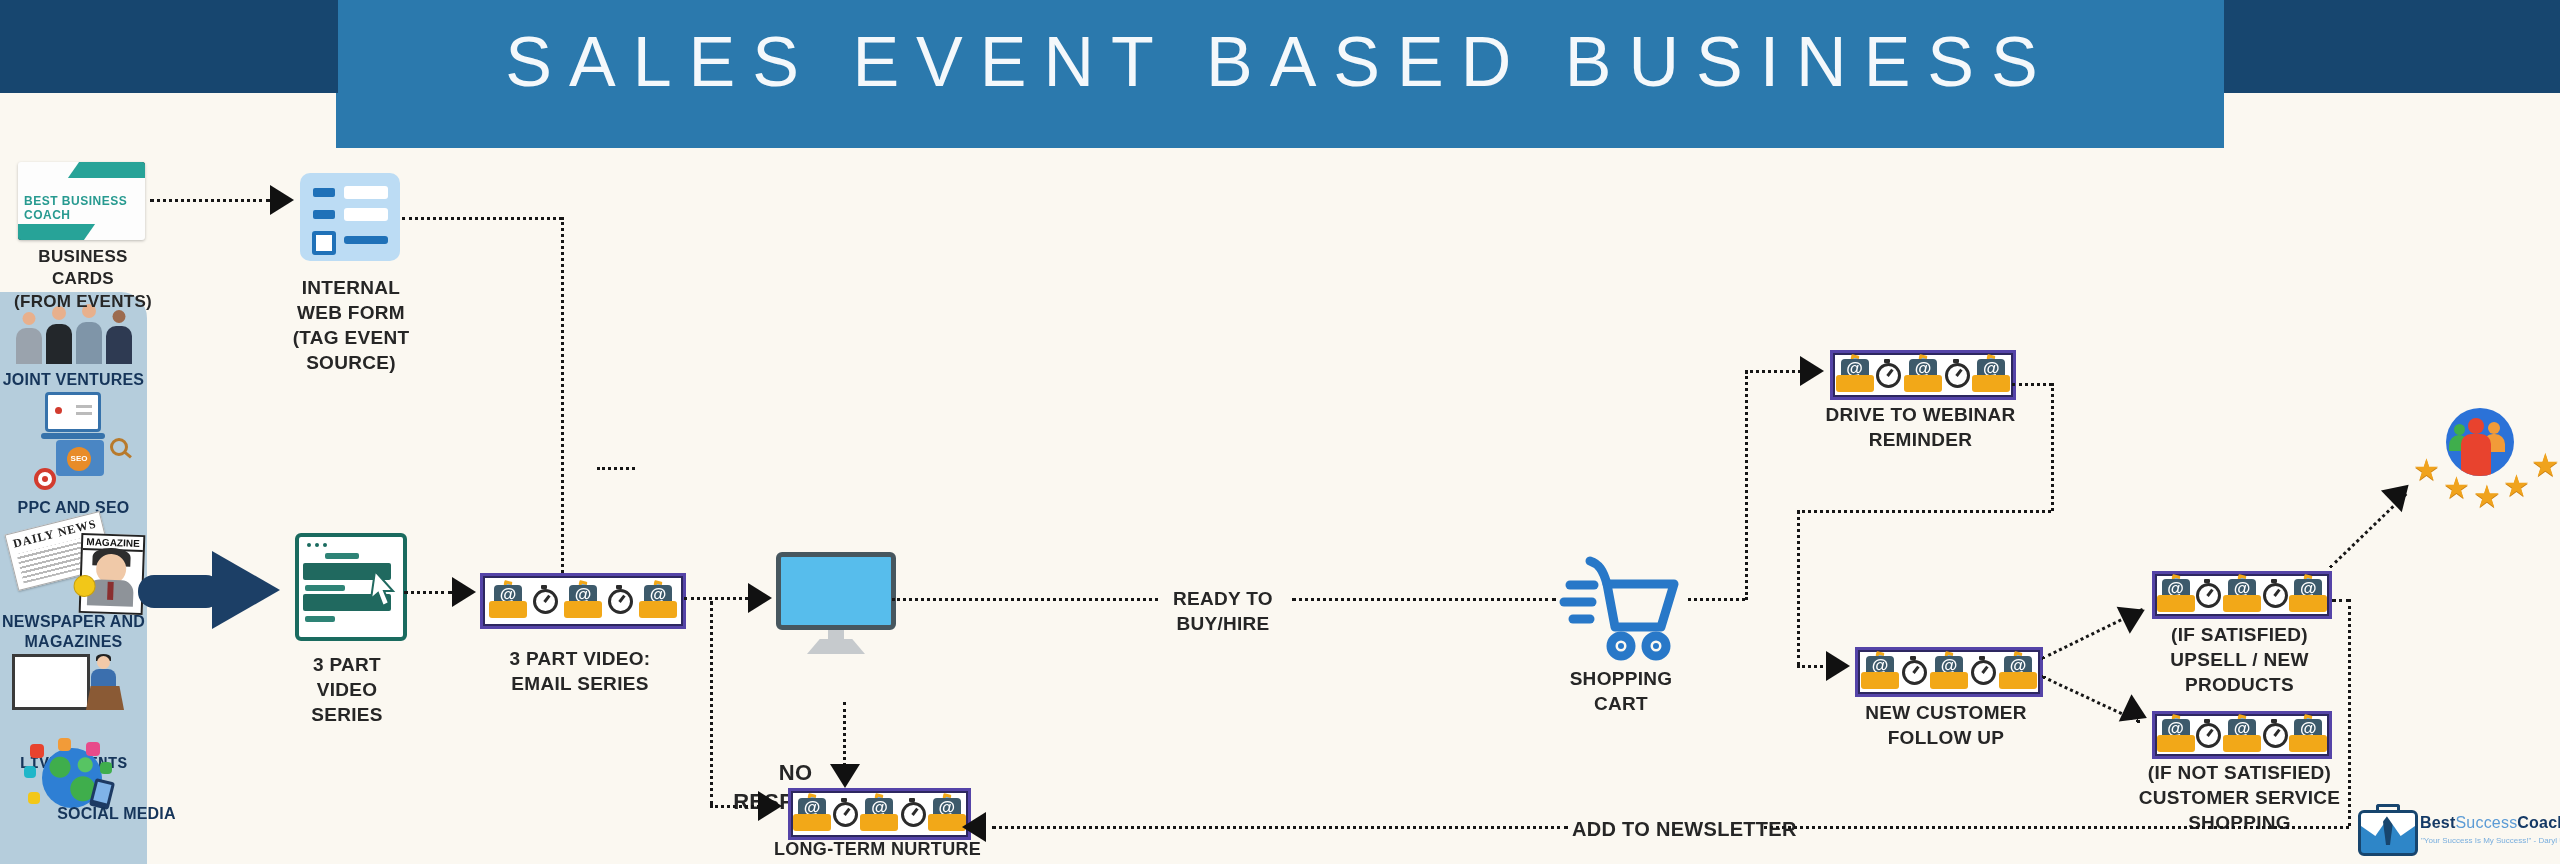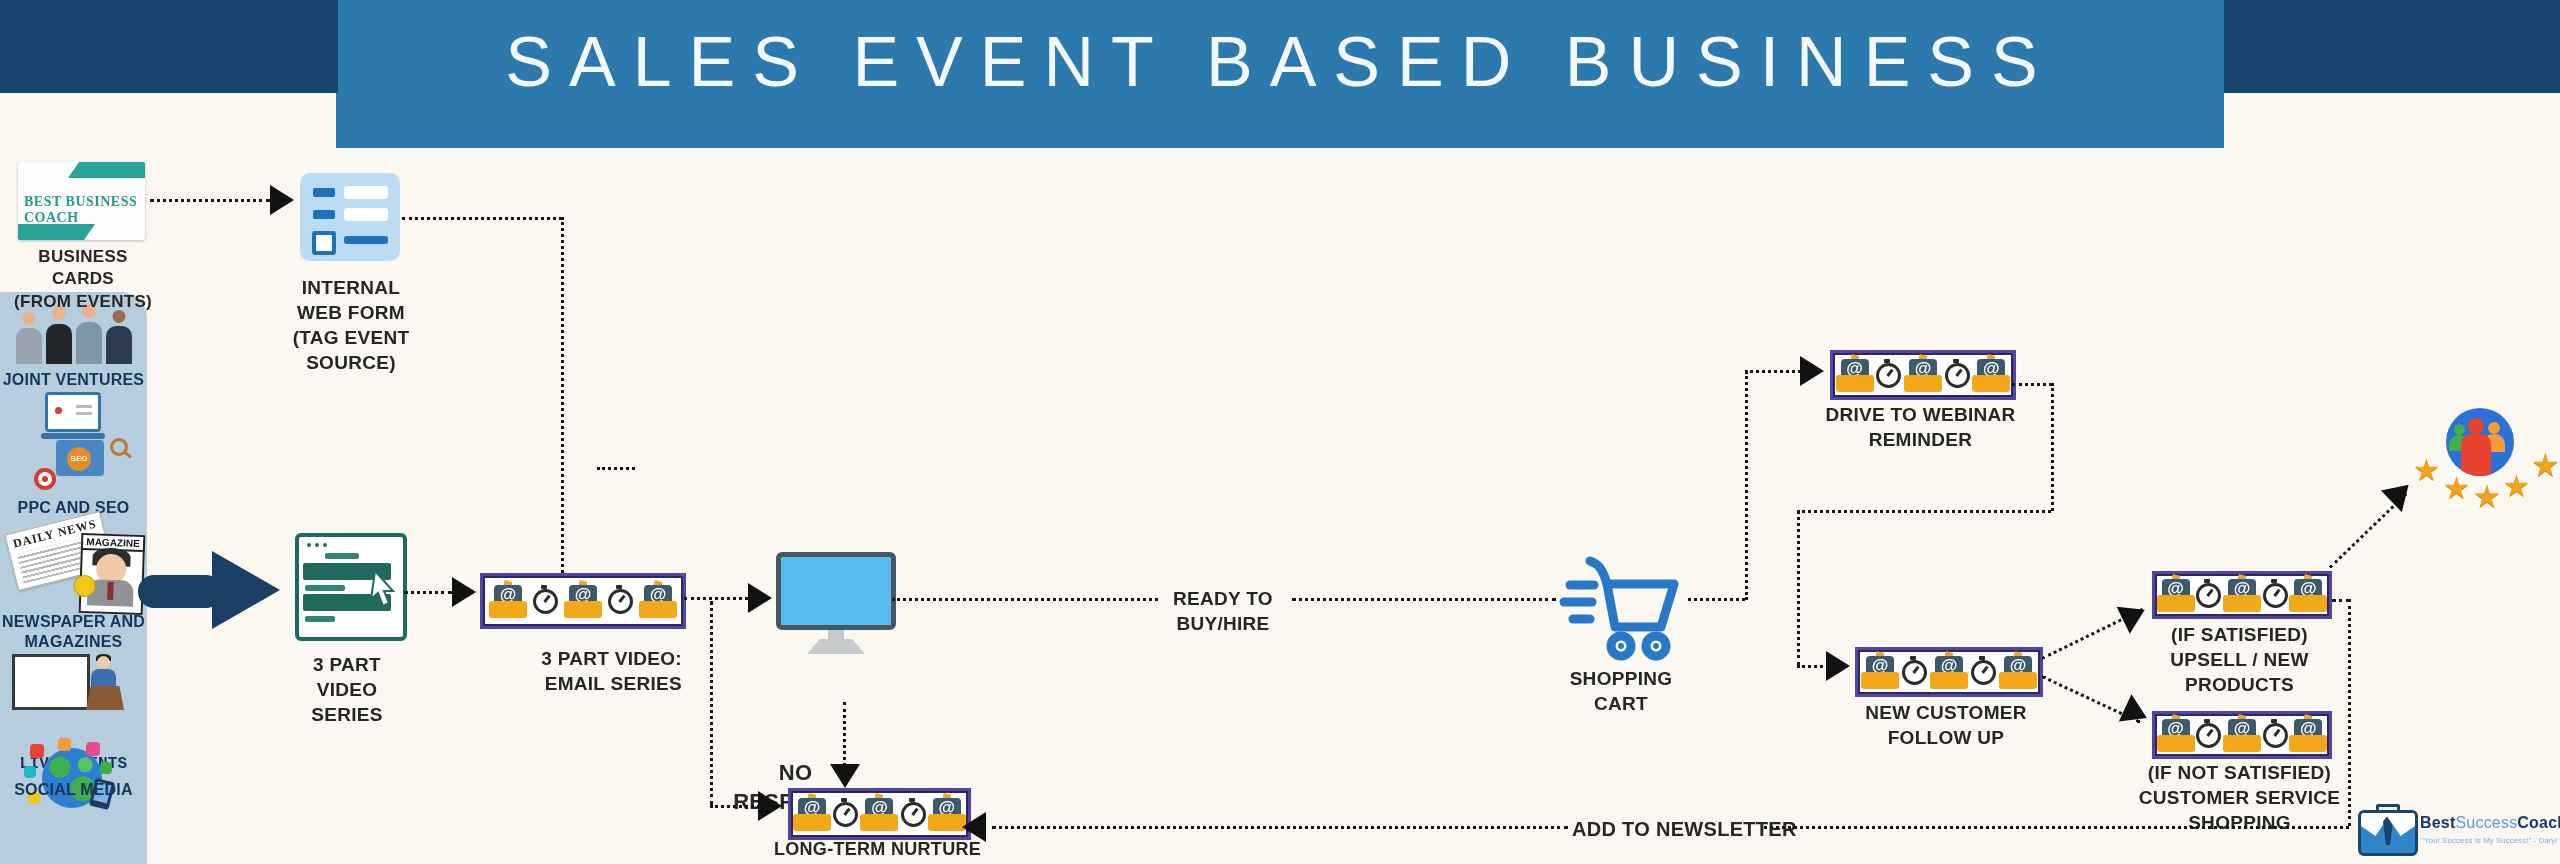--- a/index.html
+++ b/index.html
@@ -54,21 +54,21 @@
               transform:rotate(38deg);transform-origin:50% 100%;}
   .at::before{content:"@";}
 
   
   .bizcard{position:absolute;left:18px;top:162px;width:127px;height:78px;background:#fdfdfd;
            border-radius:3px;box-shadow:0 1px 3px rgba(0,0,0,.25);overflow:hidden;}
   .bizcard .sh1{position:absolute;top:-10px;right:-18px;width:86px;height:26px;background:#27a398;transform:skew(-35deg);}
   .bizcard .sh1b{position:absolute;top:-16px;right:-30px;width:70px;height:24px;background:#20232a;transform:skew(-35deg);}
   .bizcard .sh2{position:absolute;bottom:-10px;left:-18px;width:86px;height:26px;background:#27a398;transform:skew(-35deg);}
   .bizcard .sh2b{position:absolute;bottom:-16px;left:-30px;width:70px;height:24px;background:#20232a;transform:skew(-35deg);}
-  .bizcard .bname{position:absolute;left:6px;top:32px;font-size:14px;font-weight:700;color:#279a90;letter-spacing:.5px;font-family:Liberation Serif, serif;}
+  .bizcard .bname{position:absolute;left:6px;top:32px;font-size:12px;font-weight:700;color:#279a90;letter-spacing:.5px;}
 
   
   .form-ic{position:absolute;left:300px;top:173px;width:100px;height:88px;background:#bcdcf4;border-radius:10px;}
   .form-ic .dash{position:absolute;left:13px;width:22px;height:9px;background:#1f71b8;border-radius:2px;}
   .form-ic .wbar{position:absolute;left:44px;width:44px;height:13px;background:#fff;border-radius:3px;}
   .form-ic .chk{position:absolute;left:12px;top:58px;width:16px;height:16px;background:#fff;border:4px solid #1f71b8;border-radius:3px;}
   .form-ic .bline{position:absolute;left:44px;top:63px;width:44px;height:8px;background:#1f71b8;border-radius:3px;}
 
   
   .vid-ic{position:absolute;left:295px;top:533px;width:104px;height:100px;background:#fff;
@@ -226,21 +226,21 @@
   <div class="slbl" style="top:754px;font-family:Liberation Mono, monospace;">LIVE EVENTS</div>
 
   <div class="globe"></div>
   <div class="tab"></div>
   <span class="sdot" style="left:30px;top:744px;width:14px;height:14px;background:#e8432e;"></span>
   <span class="sdot" style="left:24px;top:766px;width:12px;height:12px;background:#1fb6c9;"></span>
   <span class="sdot" style="left:58px;top:738px;width:13px;height:13px;background:#f29b38;"></span>
   <span class="sdot" style="left:86px;top:742px;width:14px;height:14px;background:#e84b8a;"></span>
   <span class="sdot" style="left:100px;top:762px;width:12px;height:12px;background:#3fae4c;"></span>
   <span class="sdot" style="left:28px;top:792px;width:12px;height:12px;background:#f2c718;"></span>
-  <div class="slbl" style="top:780px;">SOCIAL MEDIA</div>
+  <div class="slbl" style="top:804px;padding-left:43px;">SOCIAL MEDIA</div>
 
   <div class="bizcard">
     <span class="sh1b"></span>
       <span class="sh1"></span>
       <span class="sh2b"></span>
       <span class="sh2"></span>
     <span class="bname">BEST BUSINESS COACH</span>
   </div>
   <div class="lbl" style="left:8px;top:246px;width:150px;font-size:17px;">BUSINESS CARDS
 (FROM EVENTS)</div>
@@ -295,21 +295,21 @@
         <span class="ebody"></span>
       </span>
     <span class="clk"></span>
     <span class="env">
         <span class="tab"></span>
         <span class="flap"></span>
         <span class="at"></span>
         <span class="ebody"></span>
       </span>
   </div>
-  <div class="lbl" style="left:478px;top:646px;width:204px;text-align:right;">3 PART VIDEO:
+  <div class="lbl" style="left:478px;top:646px;width:204px;">3 PART VIDEO:
 EMAIL SERIES</div>
 
   <div class="mon">
     <div class="scr"></div>
       <div class="neck"></div>
       <div class="foot"></div>
   </div>
 
   <div class="lbl" style="left:718px;top:758px;width:155px;font-size:22px;">NO RESPONSE</div>
   <div class="seq" style="left:788px;top:788px;width:177px;height:46px;">

